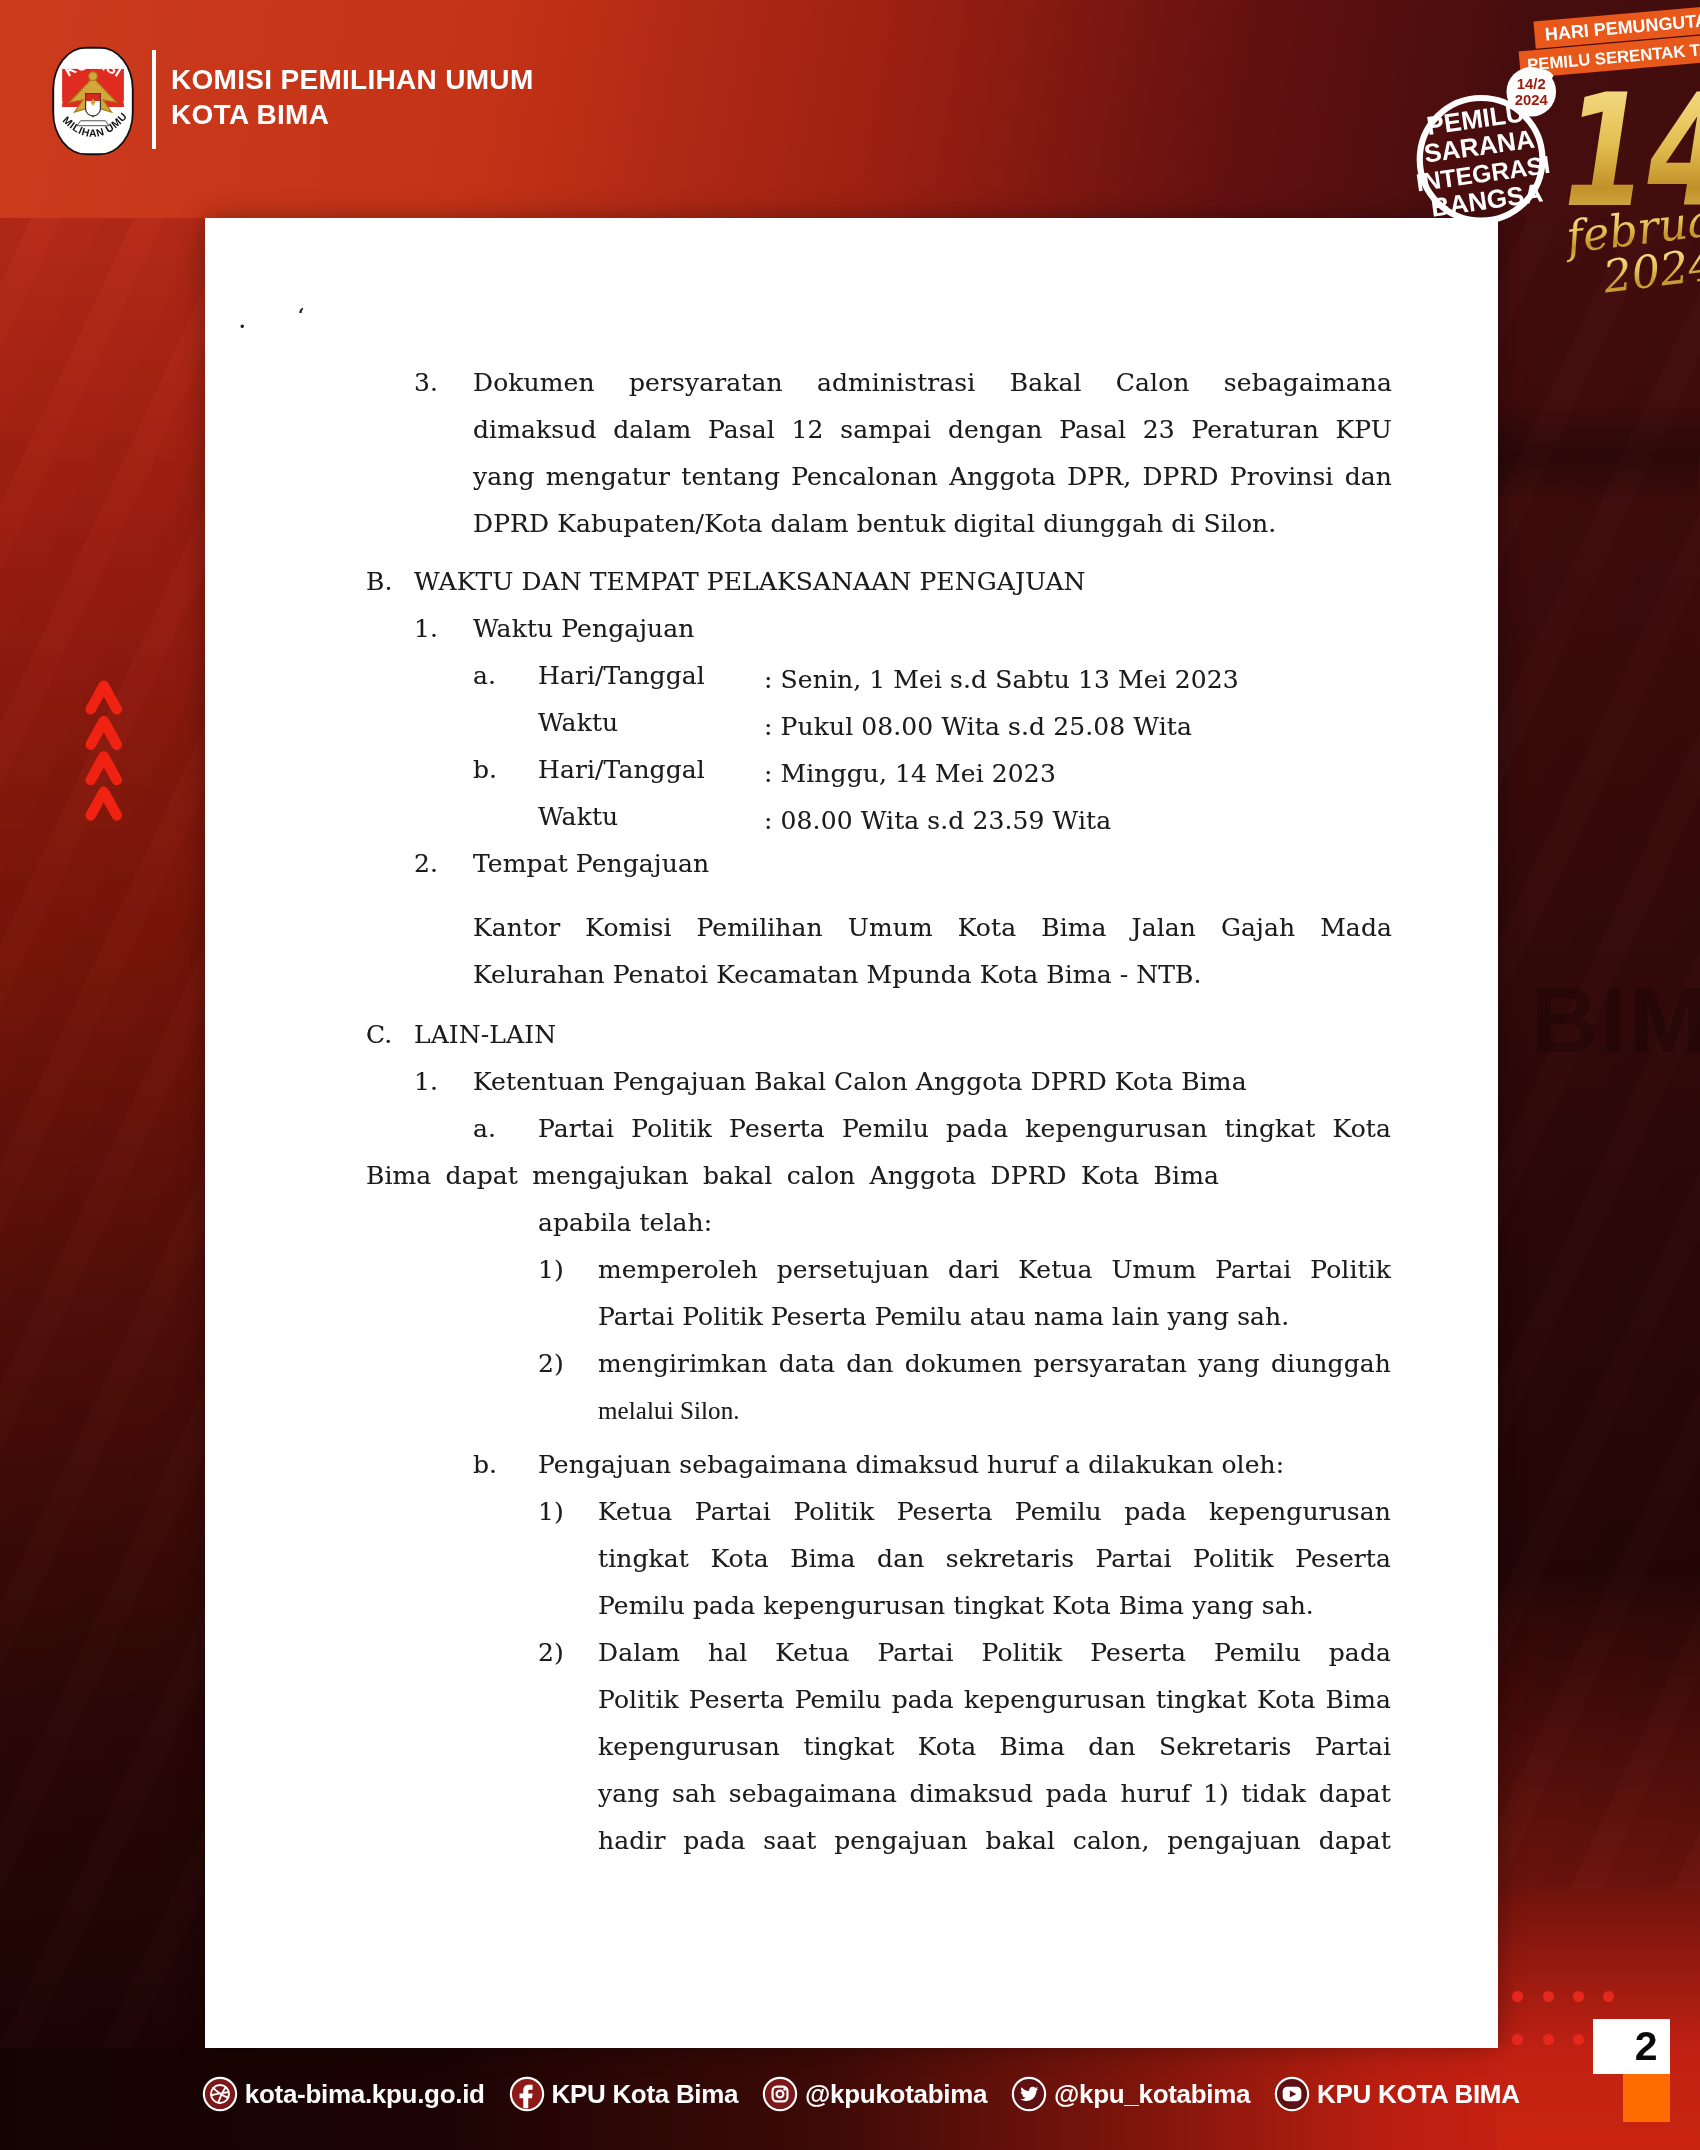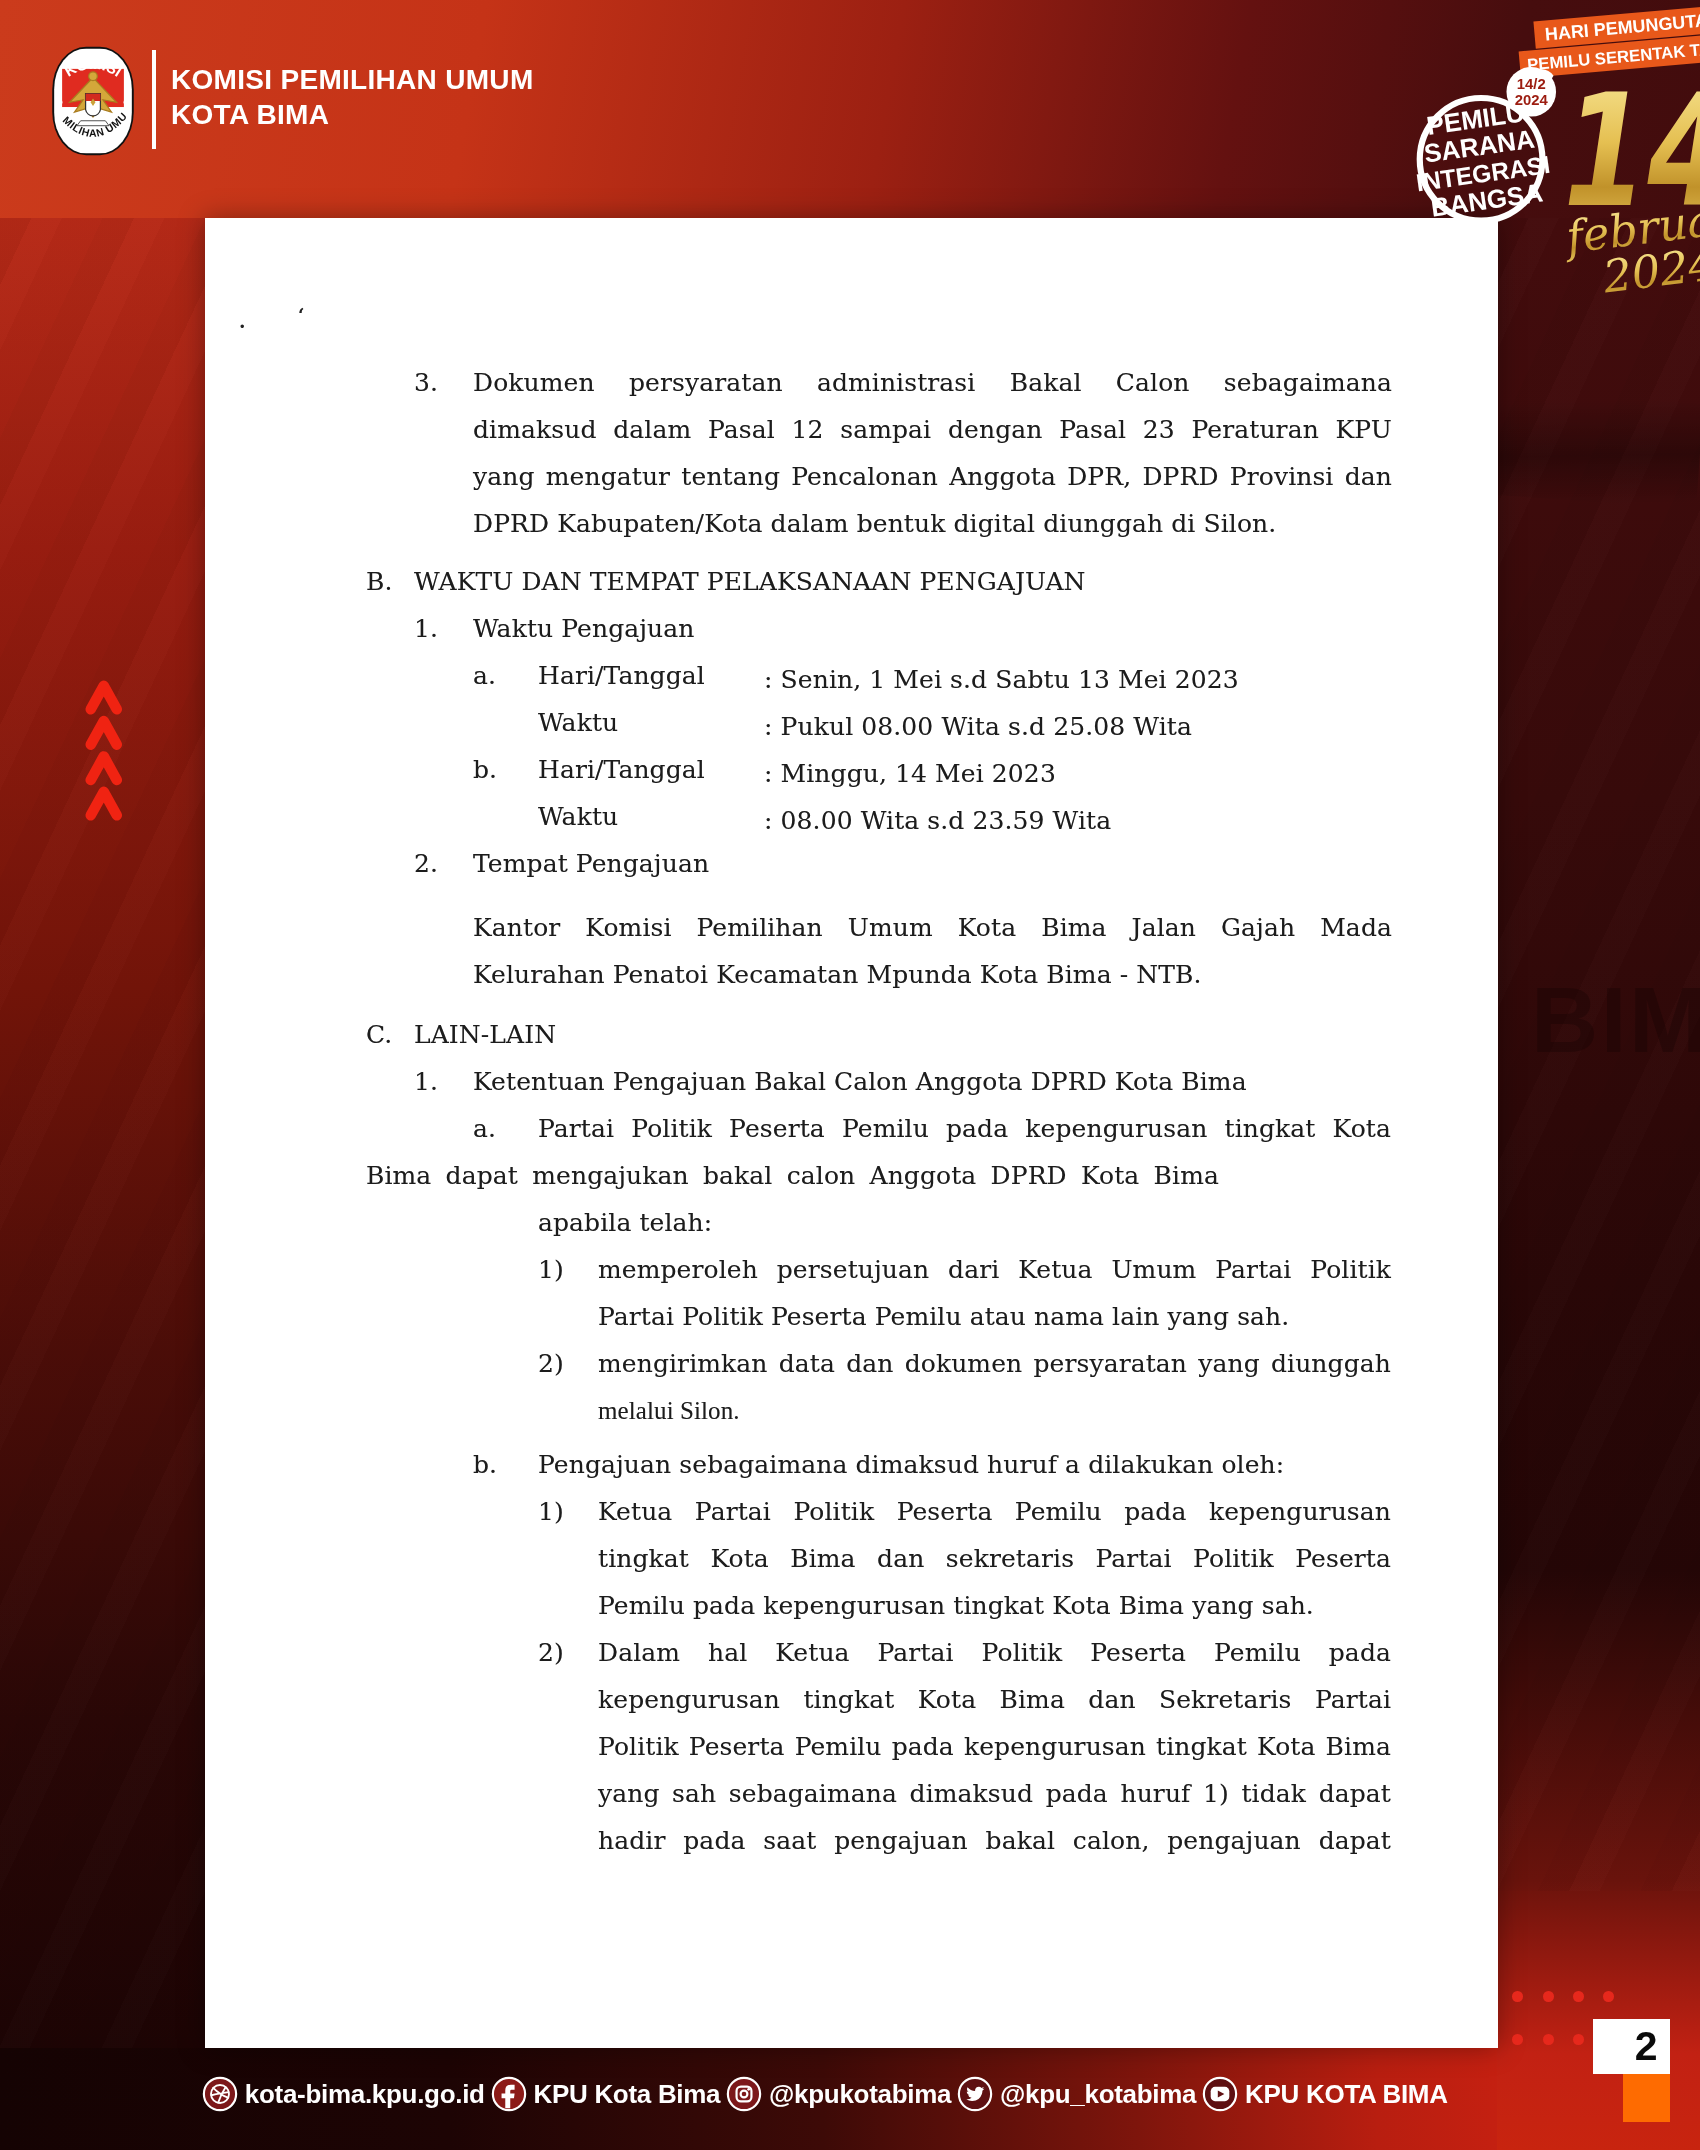--- a/index.html
+++ b/index.html
@@ -48,21 +48,21 @@
 
   
   .dot { position:absolute; width:10.5px; height:10.5px; border-radius:50%; background:#e6281c; z-index:2; }
 
   
   .pn-white { position:absolute; left:1593px; top:2019px; width:77px; height:55px; background:#ffffff; z-index:4;
     text-align:right; font:700 41px/55px "Liberation Sans",sans-serif; color:#0a0a0a; padding-right:12.4px; }
   .pn-orange { position:absolute; left:1623px; top:2074px; width:47px; height:48px; background:#fe6b01; z-index:3; }
 
   
-  .footer { position:absolute; left:202px; top:2073px; height:42px; z-index:3; display:flex; align-items:center; gap:6px;
+  .footer { position:absolute; left:202px; top:2073px; height:42px; z-index:3; display:flex; align-items:center; gap:24px;
     color:#fff; font:700 26px "Liberation Sans",sans-serif; letter-spacing:-0.3px;justify-content:space-between; }
   .fitem { display:flex; align-items:center; gap:6.8px; white-space:nowrap; }
   .ficon { width:36px; height:36px; flex:0 0 auto; }
 </style>
 </head>
 <body>
 
 <div class="bg-header"></div>
 <div class="bg-left"></div>
 <div class="bg-right"></div>
@@ -187,22 +187,22 @@
       <div class="docrow" style="margin-left: 172px; width: 853px;">apabila telah:</div>
       <div class="docrow just" style="margin-left: 232px; width: 793px;"><span class="blt" style="left: -60px;">1)</span>memperoleh persetujuan dari Ketua Umum Partai Politik</div>
       <div class="docrow" style="margin-left: 232px; width: 793px;">Partai Politik Peserta Pemilu atau nama lain yang sah.</div>
       <div class="docrow just" style="margin-left: 232px; width: 793px;"><span class="blt" style="left: -60px;">2)</span>mengirimkan data dan dokumen persyaratan yang diunggah</div>
       <div class="docrow" style="margin-left: 232px; width: 793px; font-family: Liberation Serif, serif;">melalui Silon.</div>
       <div class="docrow" style="margin-left: 172px; width: 853px; margin-top: 7.4px;"><span class="blt" style="left: -65px;">b.</span>Pengajuan sebagaimana dimaksud huruf a dilakukan oleh:</div>
       <div class="docrow just" style="margin-left: 232px; width: 793px;"><span class="blt" style="left: -60px;">1)</span>Ketua Partai Politik Peserta Pemilu pada kepengurusan</div>
       <div class="docrow just" style="margin-left: 232px; width: 793px;">tingkat Kota Bima dan sekretaris Partai Politik Peserta</div>
       <div class="docrow" style="margin-left: 232px; width: 793px;">Pemilu pada kepengurusan tingkat Kota Bima yang sah.</div>
       <div class="docrow just" style="margin-left: 232px; width: 793px;"><span class="blt" style="left: -60px;">2)</span>Dalam hal Ketua Partai Politik Peserta Pemilu pada</div>
+      <div class="docrow just" style="margin-left: 232px; width: 793px;">Politik Peserta Pemilu pada kepengurusan tingkat Kota Bima</div>
       <div class="docrow just" style="margin-left: 232px; width: 793px;">kepengurusan tingkat Kota Bima dan Sekretaris Partai</div>
-      <div class="docrow just" style="margin-left: 232px; width: 793px;">Politik Peserta Pemilu pada kepengurusan tingkat Kota Bima</div>
       <div class="docrow just" style="margin-left: 232px; width: 793px;">yang sah sebagaimana dimaksud pada huruf 1) tidak dapat</div>
       <div class="docrow just" style="margin-left: 232px; width: 793px;">hadir pada saat pengajuan bakal calon, pengajuan dapat</div>
     </div>
 </div>
 
 <div class="dot" style="left:1512px;top:1991px;"></div>
 <div class="dot" style="left:1543px;top:1991px;"></div>
 <div class="dot" style="left:1573px;top:1991px;"></div>
 <div class="dot" style="left:1603px;top:1991px;"></div>
 <div class="dot" style="left:1512px;top:2034px;"></div>

